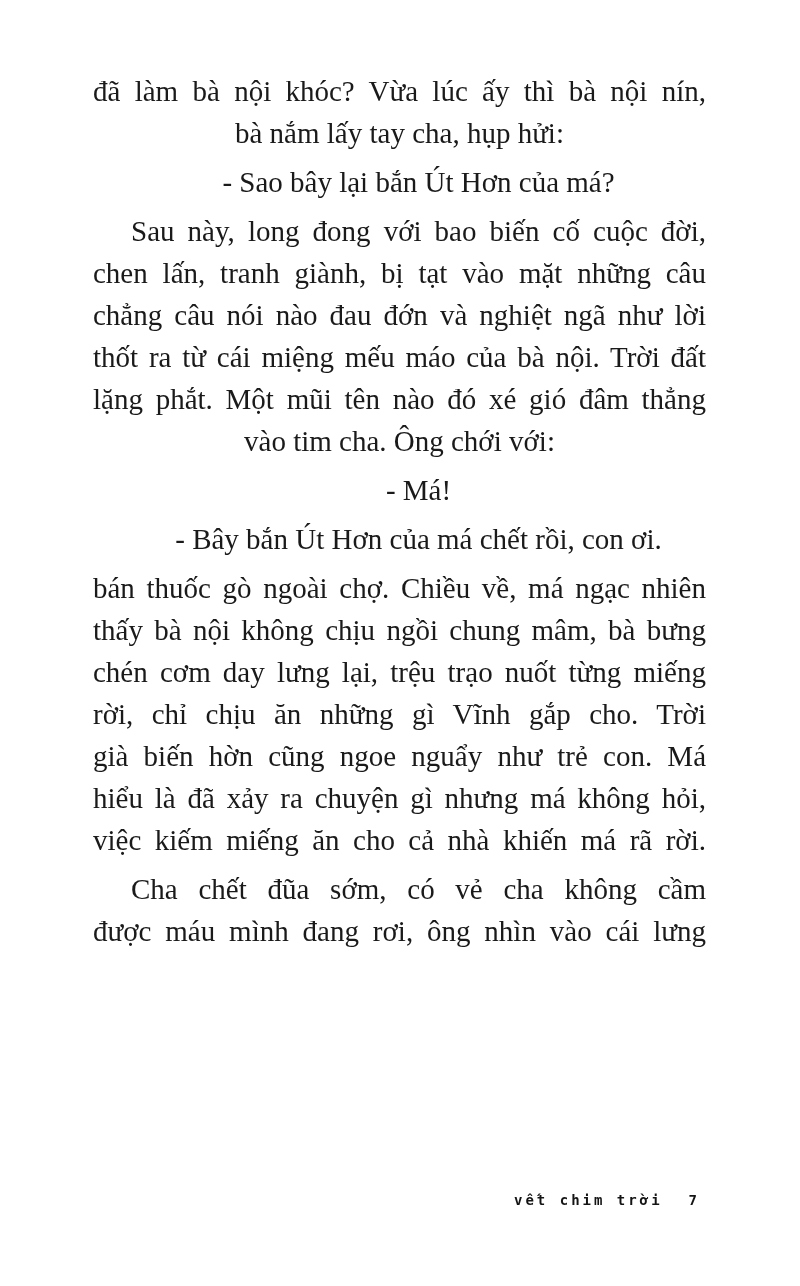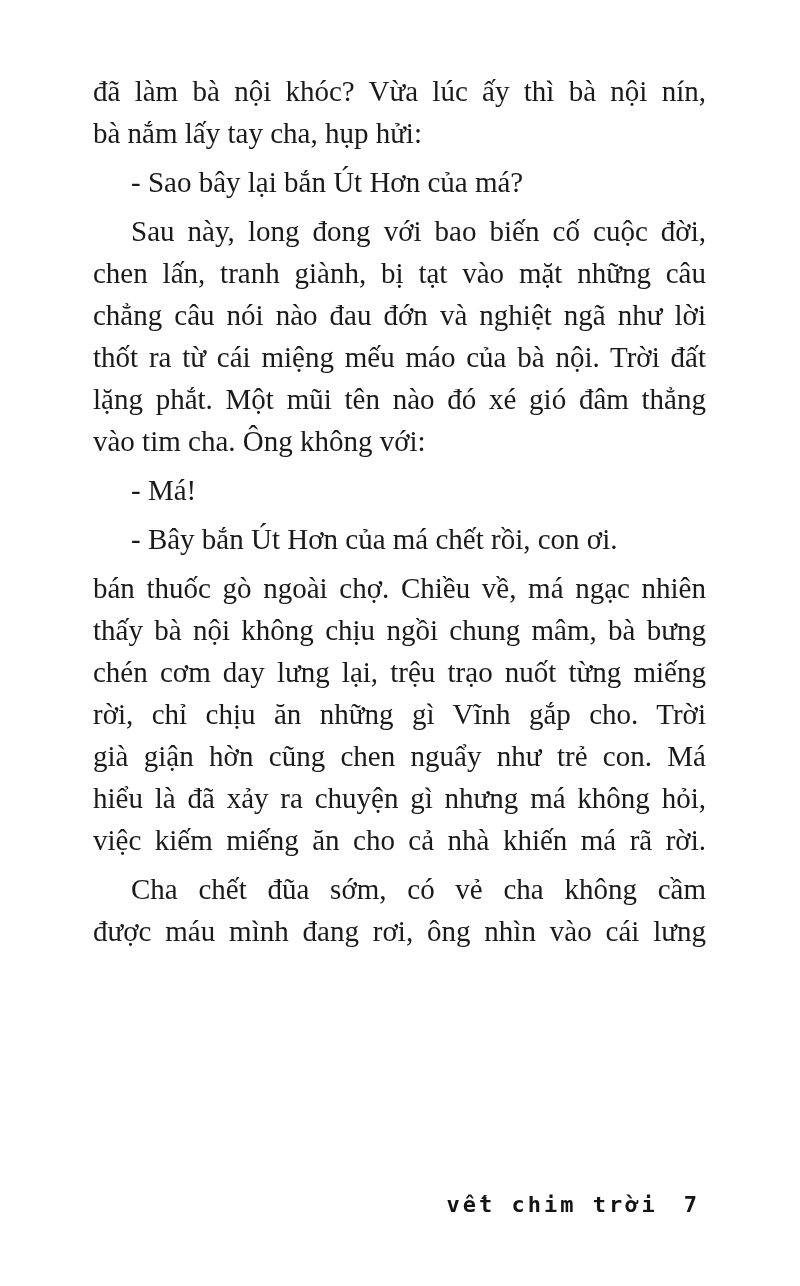--- a/index.html
+++ b/index.html
@@ -19,36 +19,36 @@
   .text-block {
     position: absolute;
     left: 93px;
     top: 70px;
     width: 613px;
     font-size: 29px;
     line-height: 42px;
   }
   .para { margin: 0 0 7px 0; }
   .para:last-child { margin-bottom: 0; }
-  .line { text-align: left; }
+  .line { text-align: center; }
   .fill {
     text-align: justify;
     text-align-last: justify;
   }
   .indent { text-indent: 38px; }
   .footer {
     position: absolute;
     top: 1192px;
     right: 100px;
     display: flex;
     align-items: baseline;
     gap: 26px;
     font-family: "DejaVu Sans Mono", "Liberation Mono", monospace;
     font-weight: bold;
-    font-size: 22px;
+    font-size: 14px;
     letter-spacing: 3px;
     color: #141414;
   }
 </style>
 </head>
 <body>
 
 <div class="page">
 
   <div class="text-block">
@@ -61,38 +61,38 @@
     <div class="para">
       <div class="line indent">- Sao bây lại bắn Út Hơn của má?</div>
     </div>
 
     <div class="para">
       <div class="line fill indent">Sau này, long đong với bao biến cố cuộc đời,</div>
       <div class="line fill">chen lấn, tranh giành, bị tạt vào mặt những câu</div>
       <div class="line fill">chẳng câu nói nào đau đớn và nghiệt ngã như lời</div>
       <div class="line fill">thốt ra từ cái miệng mếu máo của bà nội. Trời đất</div>
       <div class="line fill">lặng phắt. Một mũi tên nào đó xé gió đâm thẳng</div>
-      <div class="line">vào tim cha. Ông không với:</div>
+      <div class="line">vào tim cha. Ông chới với:</div>
     </div>
 
     <div class="para">
       <div class="line indent">- Má!</div>
     </div>
 
     <div class="para">
       <div class="line indent">- Bây bắn Út Hơn của má chết rồi, con ơi.</div>
     </div>
 
 
     <div class="para">
       <div class="line fill">bán thuốc gò ngoài chợ. Chiều về, má ngạc nhiên</div>
       <div class="line fill">thấy bà nội không chịu ngồi chung mâm, bà bưng</div>
       <div class="line fill">chén cơm day lưng lại, trệu trạo nuốt từng miếng</div>
       <div class="line fill">rời, chỉ chịu ăn những gì Vĩnh gắp cho. Trời</div>
-      <div class="line fill">già giận hờn cũng chen nguẩy như trẻ con. Má</div>
+      <div class="line fill">già biến hờn cũng ngoe nguẩy như trẻ con. Má</div>
       <div class="line fill">hiểu là đã xảy ra chuyện gì nhưng má không hỏi,</div>
       <div class="line fill">việc kiếm miếng ăn cho cả nhà khiến má rã rời.</div>
     </div>
 
     <div class="para">
       <div class="line fill indent">Cha chết đũa sớm, có vẻ cha không cầm</div>
       <div class="line fill">được máu mình đang rơi, ông nhìn vào cái lưng</div>
     </div>
 
   </div>

